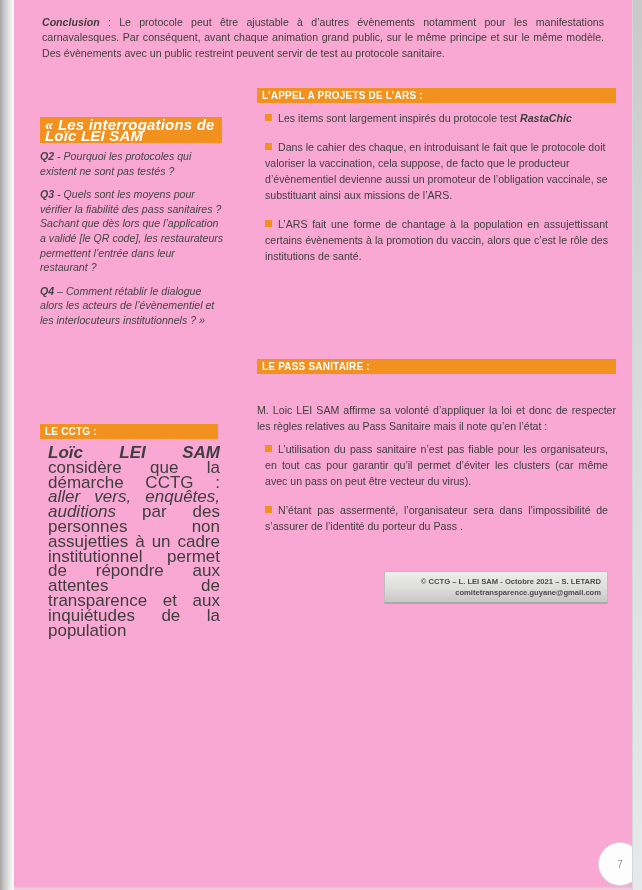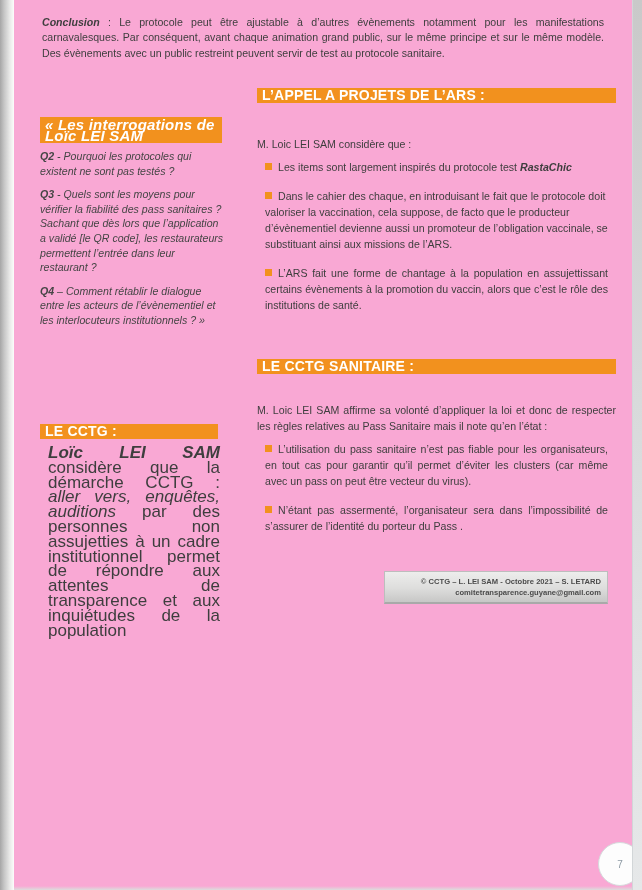--- a/index.html
+++ b/index.html
@@ -20,21 +20,21 @@
     border-left:1px solid #d2d6d8;
     background:linear-gradient(to bottom,#c9c9c9 0%,#d8dadb 45%,#e6e8e9 100%);
   }
   .edge-bottom{
     position:absolute;left:0;right:0;bottom:0;height:4px;z-index:5;
     background:linear-gradient(to top,#dcdcdc,rgba(252,252,251,0));
   }
 
   .bar{
     background:var(--accent,#f2911e);
-    color:#fff;font-weight:bold;font-size:14px;line-height:11px;
+    color:#fff;font-weight:bold;font-size:10px;line-height:11px;
     padding:2px 5px;letter-spacing:.2px;
   }
   .bar-italic{font-style:italic;font-size:15px;}
 
   #conclusion{
     position:absolute;left:42px;top:15px;width:562px;
     font-size:10.6px;line-height:15.4px;text-align:justify;margin:0;
   }
   .bi{font-weight:bold;font-style:italic;}
   .it{font-style:italic;}
@@ -90,38 +90,37 @@
 <body>
 
 <div class="paper">
 
   <p id="conclusion"><span class="bi">Conclusion</span><span> : Le protocole peut être ajustable à d’autres évènements notamment pour les manifestations carnavalesques. Par conséquent, avant chaque animation grand public, sur le même principe et sur le même modèle. Des évènements avec un public restreint peuvent servir de test au protocole sanitaire.</span></p>
 
   <section id="interrogations">
     <div class="bar bar-italic">« Les interrogations de Loïc LEI SAM</div>
     <p class="q"><span class="qlab">Q2</span><span> - Pourquoi les protocoles qui existent ne sont pas testés ?</span></p>
     <p class="q"><span class="qlab">Q3</span><span> - Quels sont les moyens pour vérifier la fiabilité des pass sanitaires ? Sachant que dès lors que l’application a validé [le QR code], les restaurateurs permettent l’entrée dans leur restaurant ?</span></p>
-    <p class="q"><span class="qlab">Q4</span><span> – Comment rétablir le dialogue entre les acteurs de l’évènementiel et les interlocuteurs institutionnels ? »</span></p>
+    <p class="q"><span class="qlab">Q4</span><span> – Comment rétablir le dialogue alors les acteurs de l’évènementiel et les interlocuteurs institutionnels ? »</span></p>
   </section>
 
   <section id="cctg">
     <div class="bar">LE CCTG :</div>
     <p class="cctg-text"><span class="bi">Loïc LEI SAM</span><span> considère que la démarche CCTG : </span><span class="it">aller vers, enquêtes, auditions</span><span> par des  personnes non assujetties à un cadre institutionnel permet de répondre aux attentes de transparence et aux inquiétudes de la population</span></p>
   </section>
 
   <section id="ars">
     <div class="bar">L’APPEL A PROJETS DE L’ARS :</div>
-    <p class="intro">M. Loic LEI SAM considère que :</p>
     <p class="bullet b1"><span class="sq"></span><span>Les items sont largement inspirés du protocole test </span><span class="bi">RastaChic</span></p>
     <p class="bullet b2"><span class="sq"></span><span>Dans le cahier des chaque, en introduisant le fait que le protocole doit valoriser la vaccination, cela suppose, de facto que le producteur d’évènementiel devienne aussi un promoteur de l’obligation vaccinale, se substituant ainsi aux missions de l’ARS.</span></p>
     <p class="bullet b2 just"><span class="sq"></span><span>L’ARS fait une forme de chantage à la population en assujettissant certains évènements à la promotion du vaccin, alors que c’est le rôle des institutions de santé.</span></p>
   </section>
 
   <section id="pass">
-    <div class="bar">LE CCTG SANITAIRE :</div>
+    <div class="bar">LE PASS SANITAIRE :</div>
     <p class="intro">M. Loic LEI SAM  affirme sa volonté d’appliquer la loi et donc de respecter les règles relatives au Pass Sanitaire mais il note qu’en l’état :</p>
     <p class="bullet b1 just"><span class="sq"></span><span>L’utilisation du pass sanitaire n’est pas fiable pour les organisateurs, en tout cas pour garantir qu’il permet d’éviter les clusters (car même avec un pass on peut être vecteur du virus).</span></p>
     <p class="bullet b2 just"><span class="sq"></span><span>N’étant pas assermenté, l’organisateur sera dans l’impossibilité de s’assurer de l’identité du porteur du Pass .</span></p>
   </section>
 
   <div id="footer-box">
     <div>© CCTG – L. LEI SAM - Octobre 2021 – S. LETARD</div>
     <div>comitetransparence.guyane@gmail.com</div>
   </div>
 

